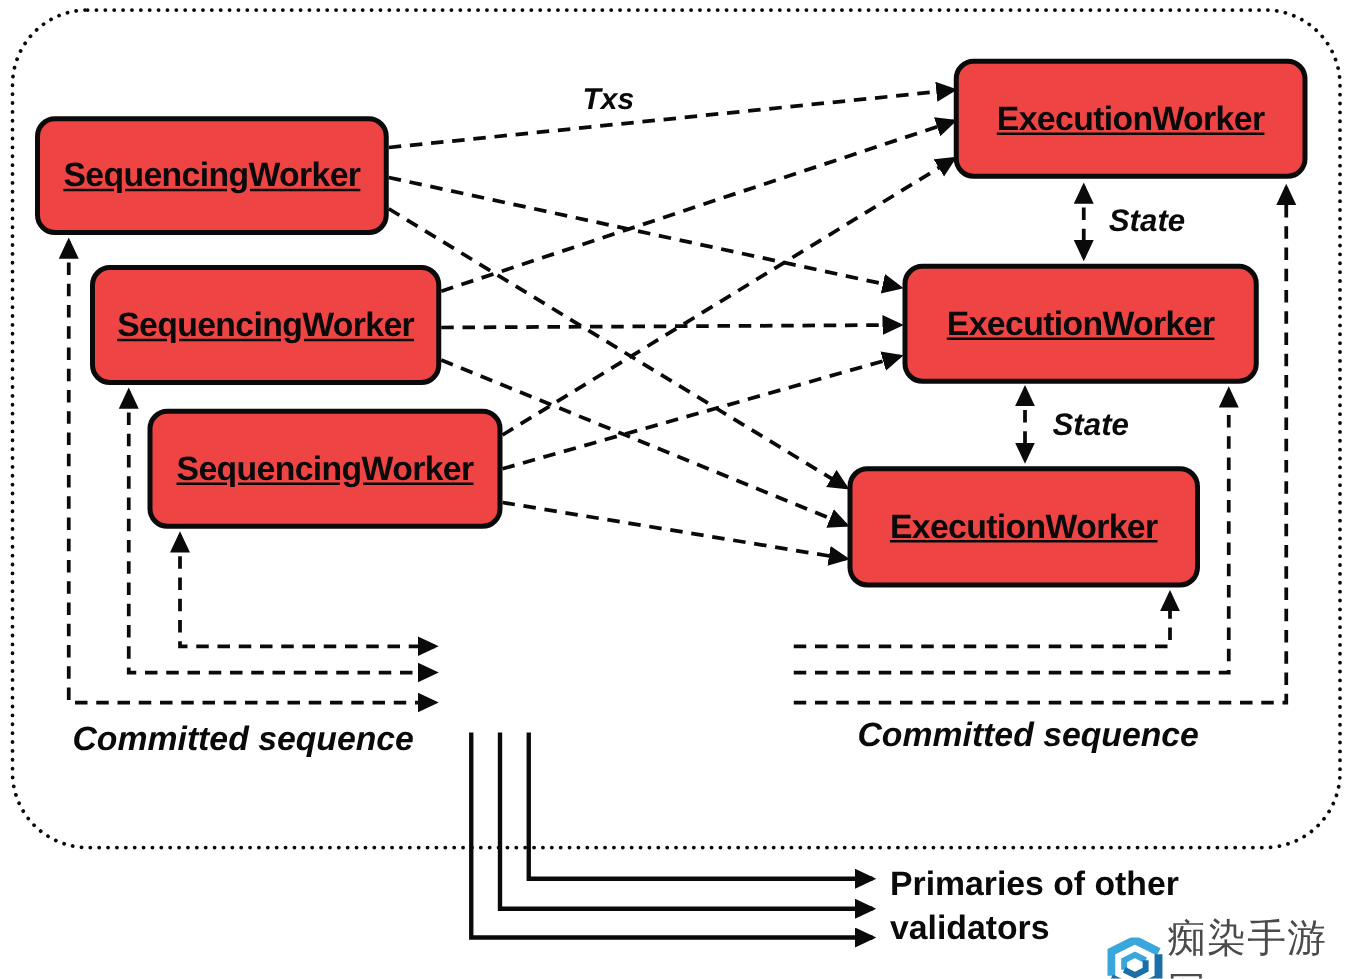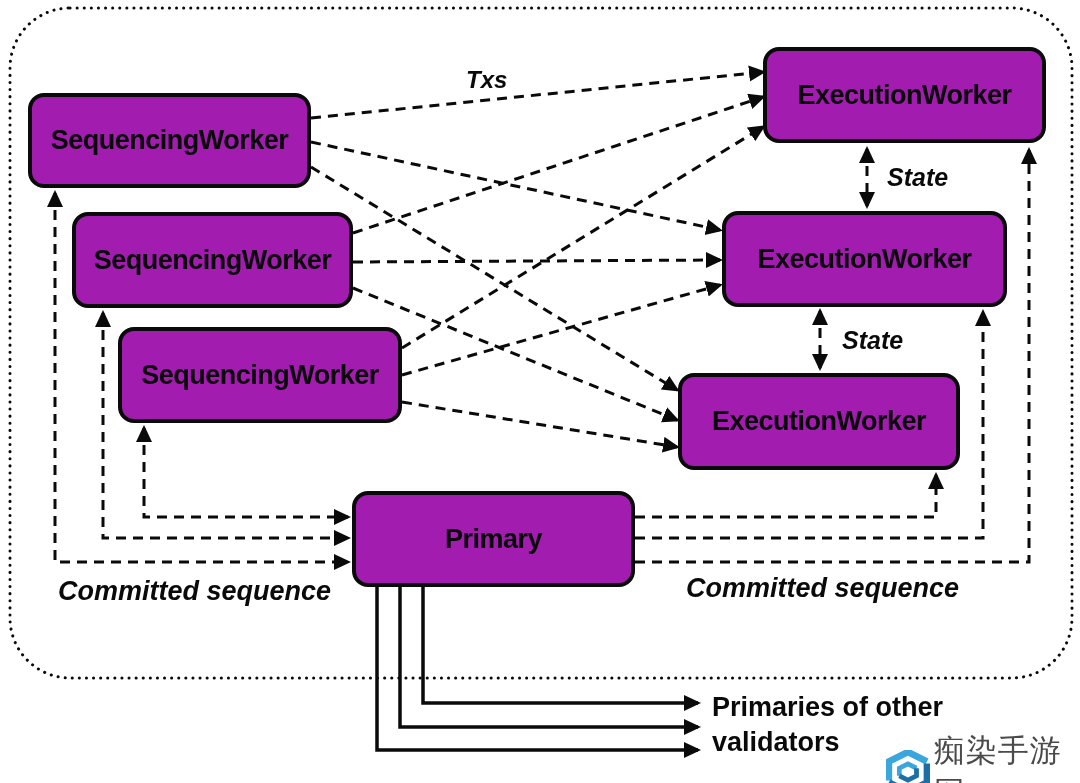--- a/index.html
+++ b/index.html
@@ -3,22 +3,22 @@
 <meta charset="utf-8">
 <style>
   html,body{margin:0;padding:0;background:#ffffff;}
   .stage{
     position:relative;width:1080px;height:783px;background:#ffffff;overflow:hidden;
     font-family:"Liberation Sans","DejaVu Sans",sans-serif;color:#0a0a0a;
   }
   .stage svg.wires{position:absolute;left:0;top:0;}
   .node{
     position:absolute;display:flex;align-items:center;justify-content:center;
-    background:#a21caf;border:4.5px solid #0a0a0a;border-radius:16px;
-    box-sizing:border-box;z-index:3;
+    background:#ef4444;border:4.5px solid #0a0a0a;border-radius:16px;
+    box-sizing:border-box;z-index:3;text-decoration:underline;
   }
   .node span{
     font-size:27px;font-weight:bold;letter-spacing:-0.5px;white-space:nowrap;
   }
   .edge-label{
     position:absolute;font-weight:bold;font-style:italic;z-index:4;white-space:nowrap;
   }
   .plain-label{
     position:absolute;font-weight:bold;z-index:4;
   }
@@ -91,23 +91,20 @@
   </div>
   <div class="node" style="left:763px;top:47px;width:283px;height:96px;">
     <span>ExecutionWorker</span>
   </div>
   <div class="node" style="left:722px;top:211px;width:285px;height:96px;">
     <span>ExecutionWorker</span>
   </div>
   <div class="node" style="left:678px;top:373px;width:282px;height:97px;">
     <span>ExecutionWorker</span>
   </div>
-  <div class="node" style="left:352px;top:491px;width:283px;height:96px;">
-    <span>Primary</span>
-  </div>
 
   <div class="edge-label" style="left:466px;top:66px;font-size:24px;">Txs</div>
   <div class="edge-label" style="left:887px;top:163px;font-size:25px;">State</div>
   <div class="edge-label" style="left:842px;top:326px;font-size:25px;">State</div>
   <div class="edge-label" style="left:58px;top:576px;font-size:27px;">Committed sequence</div>
   <div class="edge-label" style="left:686px;top:573px;font-size:27px;">Committed sequence</div>
   <div class="plain-label" style="left:712px;top:690px;width:260px;font-size:27px;line-height:1.28;">Primaries of other validators</div>
 
   <div class="watermark">
     <svg width="48" height="44" viewBox="0 0 46 44">

